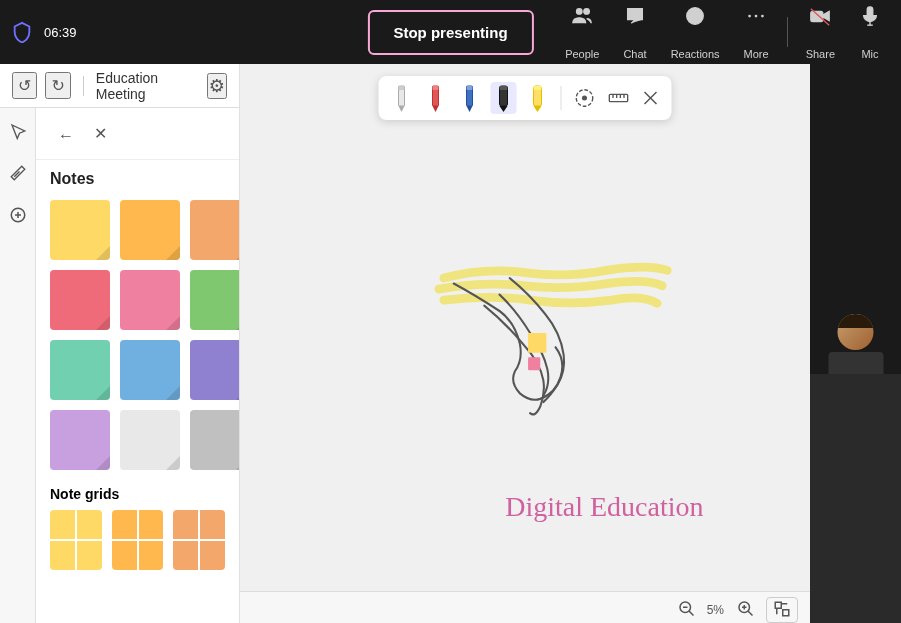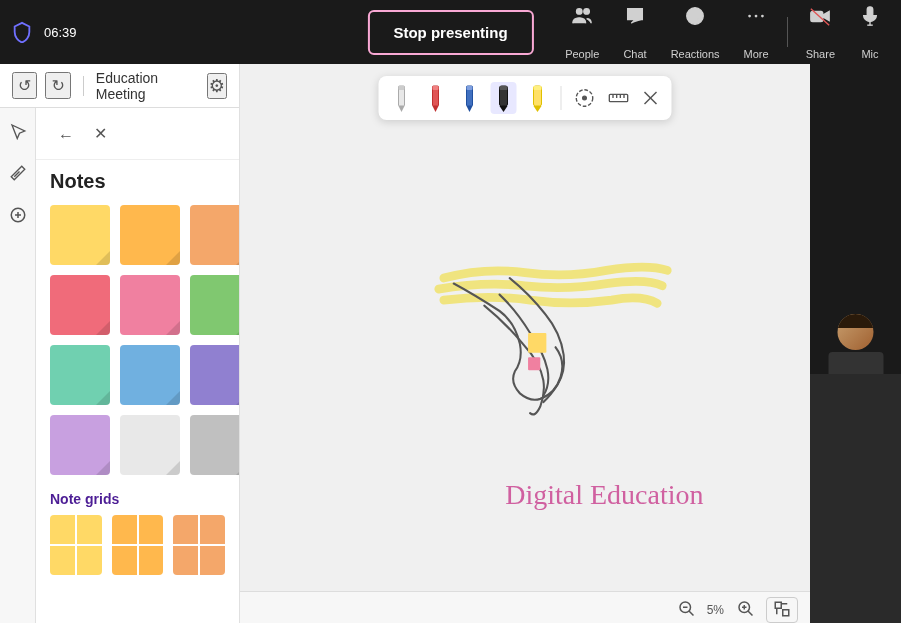--- a/index.html
+++ b/index.html
@@ -115,21 +115,21 @@
     .panel-tool-btn {
       background: none;
       border: none;
       cursor: pointer;
       color: #555;
       font-size: 16px;
       padding: 4px;
       border-radius: 4px;
     }
     .panel-title {
-      font-size: 20px;
+      font-size: 16px;
       font-weight: 600;
       color: #222;
       padding: 10px 14px 4px 14px;
     }
     .notes-grid {
       display: grid;
       grid-template-columns: repeat(3, 60px);
       gap: 10px;
       padding: 8px 14px;
     }
@@ -159,21 +159,21 @@
       bottom: 0; right: 0;
       width: 14px; height: 14px;
       background: rgba(0,0,0,0.12);
       clip-path: polygon(100% 0, 100% 100%, 0 100%);
       border-radius: 0 0 4px 0;
     }
 
     .section-title {
       font-size: 14px;
       font-weight: 600;
-      color: #4c1d95;
+      color: #000000;
       padding: 8px 14px 4px 14px;
     }
     .grids-row {
       display: flex;
       gap: 10px;
       padding: 4px 14px;
     }
     .grid-item {
       width: 60px; height: 60px;
       cursor: pointer;
@@ -251,21 +251,21 @@
     .drawing-overlay {
       position: absolute;
       top: 0; left: 0;
       width: 100%; height: 100%;
       pointer-events: none;
     }
 
     
     .digital-education-text {
       position: absolute;
-      bottom: 80px;
+      bottom: 68px;
       left: 50%;
       transform: translateX(-10%);
       font-family: 'Brush Script MT', cursive;
       font-size: 28px;
       color: #d060a0;
       pointer-events: none;
     }
 
     
     .zoom-bar {

